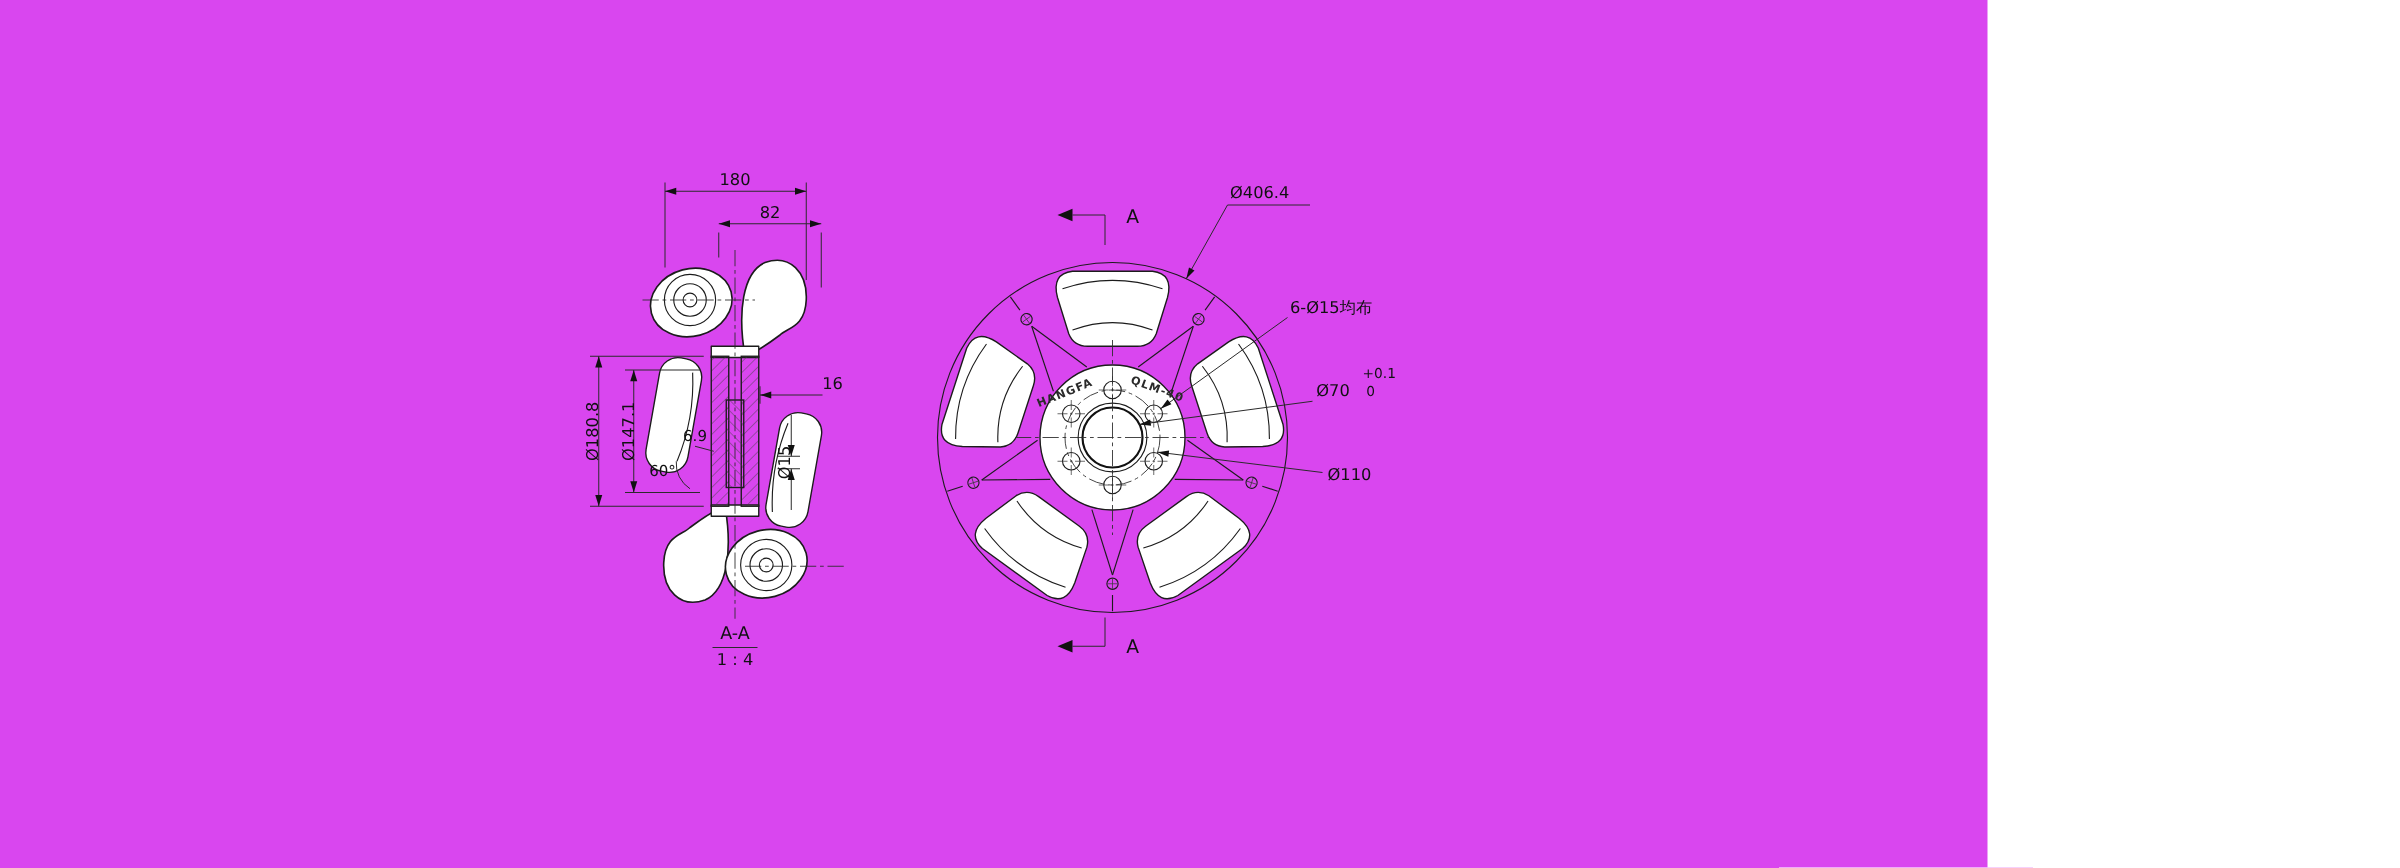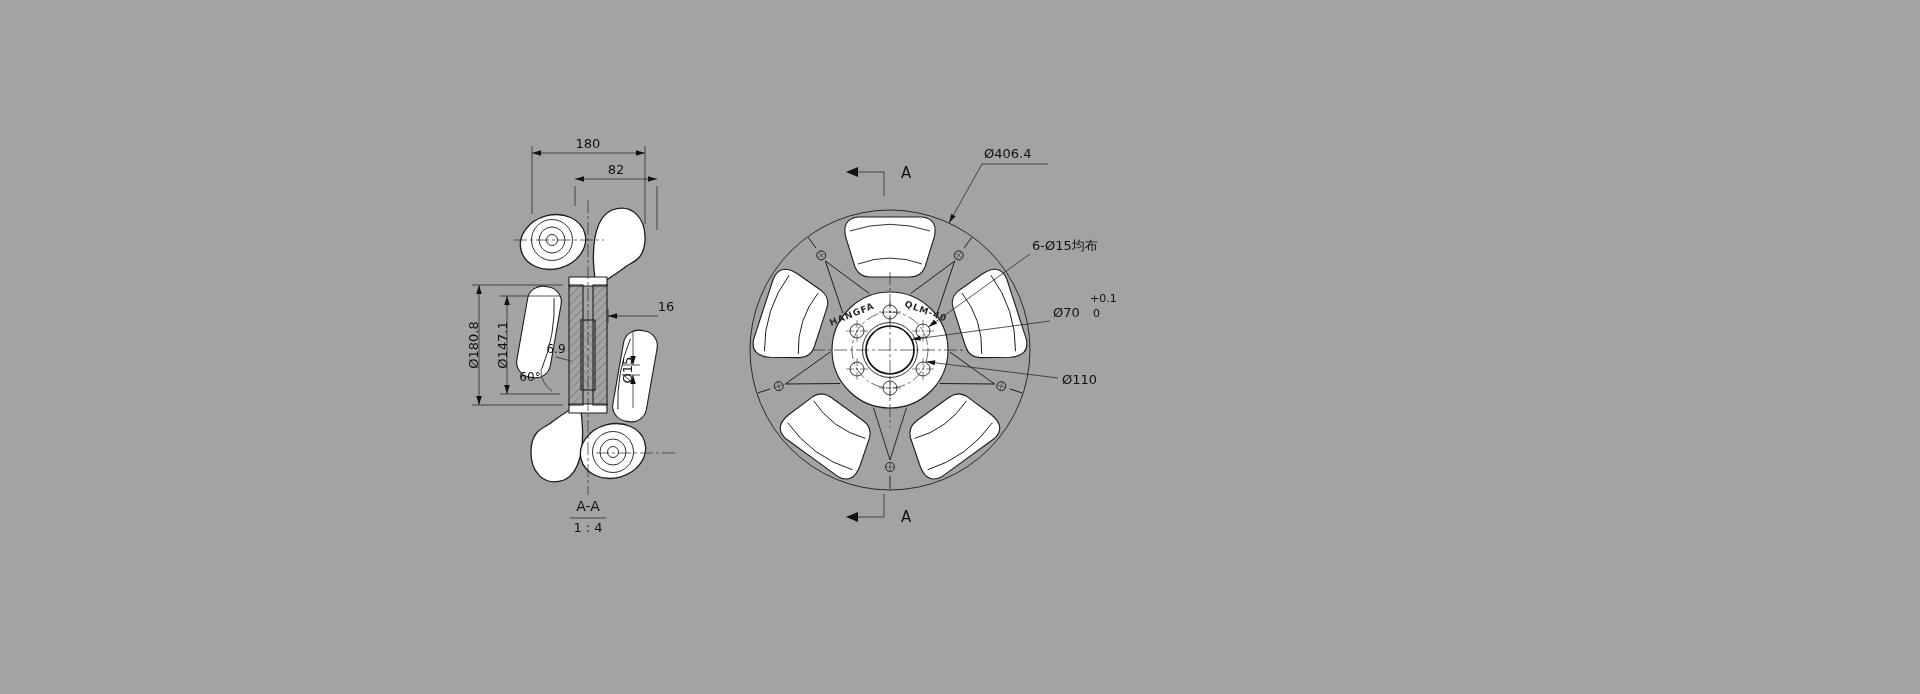--- a/index.html
+++ b/index.html
@@ -1,16 +1,16 @@
 <!DOCTYPE html>
 <html><head>
 <meta charset="utf-8">
 <style>
   html,body{margin:0;padding:0;background:#ffffff;}
-  .page{width:1920px;height:694px;background:#a3a3a3;position:relative;overflow:hidden;}
+  .page{width:1590px;height:694px;background:#d946ef;position:relative;overflow:hidden;}
   svg{display:block;}
   .ol{fill:#ffffff;stroke:#1c1c1c;stroke-width:1.3;stroke-linejoin:round;}
   .ol2{fill:#ffffff;stroke:#1c1c1c;stroke-width:1.1;stroke-linejoin:round;}
   .thin{fill:none;stroke:#1c1c1c;stroke-width:0.9;}
   .bold{fill:none;stroke:#111;stroke-width:1.7;}
   .dim{fill:none;stroke:#2b2b2b;stroke-width:0.8;}
   .cl{fill:none;stroke:#2b2b2b;stroke-width:0.7;stroke-dasharray:13 3 3 3;}
   .cl2{fill:none;stroke:#3a3a3a;stroke-width:0.6;stroke-dasharray:8 2 2 2;}
   .arrow{fill:#111;stroke:none;}
   .dimtext{font:13px "DejaVu Sans","Liberation Sans",sans-serif;fill:#111;}

